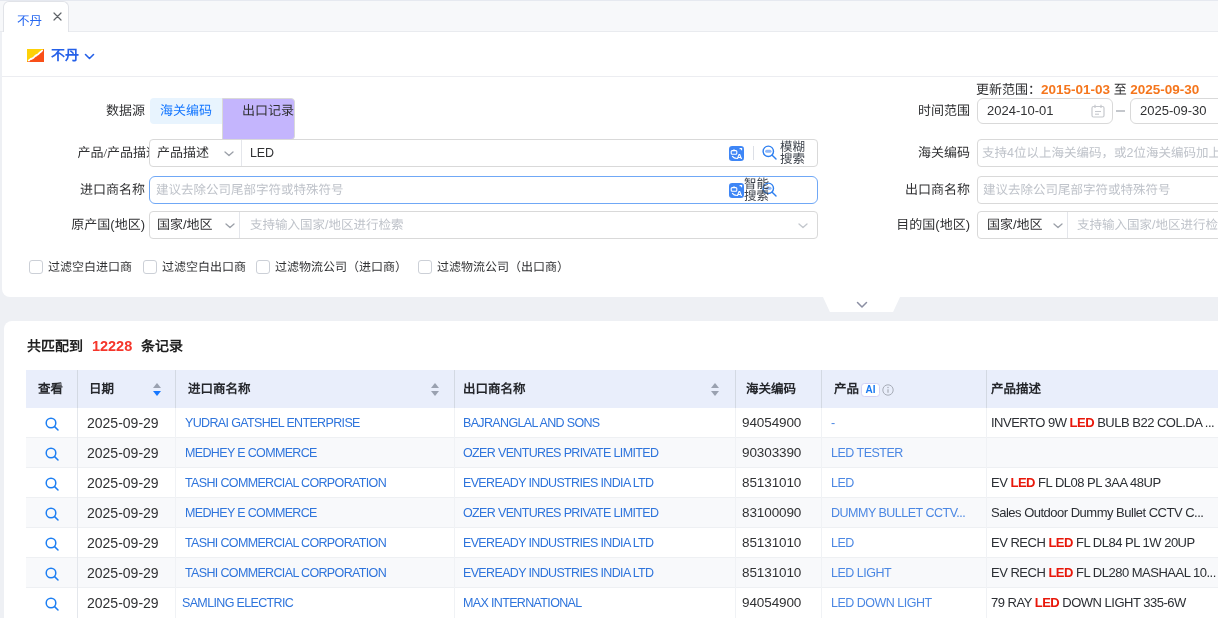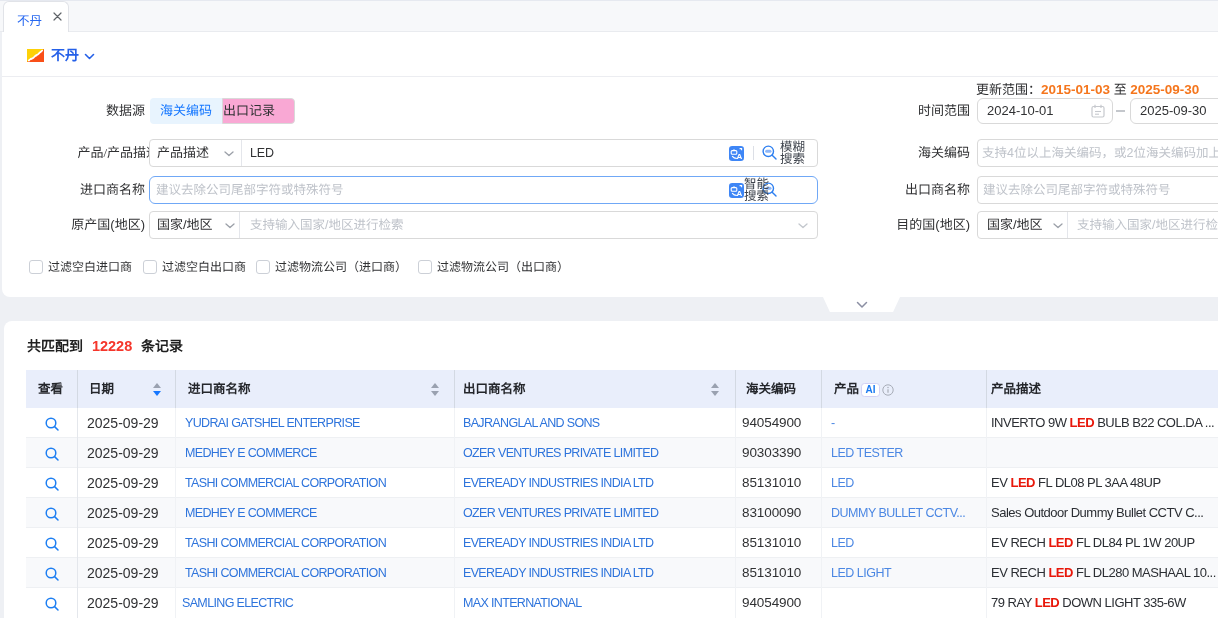--- a/index.html
+++ b/index.html
@@ -45,21 +45,21 @@
   <div class="abs" style="left:51px;top:47px;font-size:14px;font-weight:700;color:#2560e8;line-height:17px;">不丹</div>
   <svg class="abs" style="left:84px;top:53px;" width="11" height="7" viewBox="0 0 11 7">
     <polyline points="1.5,1.5 5.5,5.5 9.5,1.5" fill="none" stroke="#2560e8" stroke-width="1.6" stroke-linecap="round" stroke-linejoin="round"></polyline>
   </svg>
   <div class="abs" style="left:2px;top:76px;width:1216px;height:1px;background:#ecedf1;"></div>
 
   <div class="abs" style="left:2px;top:77px;width:1216px;height:220px;background:#fff;border-radius:0 0 0 8px;"></div>
 
   <div class="abs lbl" style="left:45px;top:98px;width:100px;line-height:26px;">数据源</div>
   <div class="abs" style="left:150px;top:98px;width:72px;height:26px;background:#e8f4fe;border-radius:4px 0 0 4px;text-align:center;line-height:26px;font-size:13px;color:#1677ff;">海关编码</div>
-  <div class="abs" style="left:222px;top:98px;width:73px;height:26px;background:#f9a8d4;border:1px solid #d9d9d9;border-radius:0 4px 4px 0;text-align:left;line-height:24px;font-size:13px;color:#303133;">出口记录</div>
+  <div class="abs" style="left:222px;top:98px;width:73px;height:42px;background:#c4b5fd;border:1px solid #d9d9d9;border-radius:0 4px 4px 0;text-align:right;line-height:24px;font-size:13px;color:#303133;">出口记录</div>
 
   <div class="abs lbl" style="left:39px;top:139px;width:120px;line-height:28px;font-family:Liberation Serif, serif;">产品/产品描述</div>
   <div class="ibox" style="left:149px;top:139px;width:669px;height:28px;"></div>
   <div class="abs seltx" style="left:157px;top:139px;line-height:28px;">产品描述</div>
   <svg class="abs" style="left:224px;top:151px;" width="10" height="6" viewBox="0 0 10 6">
     <polyline points="1,1 5,4.6 9,1" fill="none" stroke="#9ba0a8" stroke-width="1.3" stroke-linecap="round" stroke-linejoin="round"></polyline>
   </svg>
   <div class="abs" style="left:241px;top:140px;width:1px;height:26px;background:#e4e6eb;"></div>
   <div class="abs" style="left:250px;top:139px;line-height:28px;font-size:12.5px;letter-spacing:-0.2px;color:#303133;">LED</div>
 
@@ -270,20 +270,21 @@
     <div style="position:absolute;left:26px;top:180px;width:1192px;height:30px;background:#ffffff;"></div>
     <div style="position:absolute;left:0;top:180px;width:1218px;height:30px;">
       <svg style="position:absolute;left:45px;top:8.5px;" width="15" height="15" viewBox="0 0 15 15">
         <circle cx="6" cy="6" r="4.8" fill="none" stroke="#1c7ef2" stroke-width="1.5"></circle>
         <line x1="9.6" y1="9.6" x2="13" y2="13" stroke="#1c7ef2" stroke-width="1.5" stroke-linecap="round"></line>
       </svg>
       <span style="position:absolute;left:87px;top:0;line-height:30px;font-size:14px;color:#303133;">2025-09-29</span>
       <span class="link" style="position:absolute;left:182px;top:0;line-height:30px;">SAMLING ELECTRIC</span>
       <span class="link" style="position:absolute;left:463px;top:0;line-height:30px;">MAX INTERNATIONAL</span>
       <span style="position:absolute;left:742px;top:0;line-height:30px;font-size:13.5px;letter-spacing:-0.1px;color:#303133;">94054900</span>
+      <span class="plink" style="position:absolute;left:831px;top:0;line-height:30px;">LED DOWN LIGHT</span>
       <span class="desc" style="position:absolute;left:991px;top:0;line-height:30px;">79 RAY <b>LED</b> DOWN LIGHT 335-6W</span>
     </div>
     <div class="bvdiv" style="left:77px;top:0;height:210px;background:#e4e7ec;"></div>
     <div class="bvdiv" style="left:175px;top:0;height:210px;background:#f0f2f5;"></div>
     <div class="bvdiv" style="left:454px;top:0;height:210px;background:#f0f2f5;"></div>
     <div class="bvdiv" style="left:735px;top:0;height:210px;background:#f0f2f5;"></div>
     <div class="bvdiv" style="left:821px;top:0;height:210px;background:#f0f2f5;"></div>
     <div class="bvdiv" style="left:986px;top:0;height:210px;background:#f0f2f5;"></div>
   </div>
 

